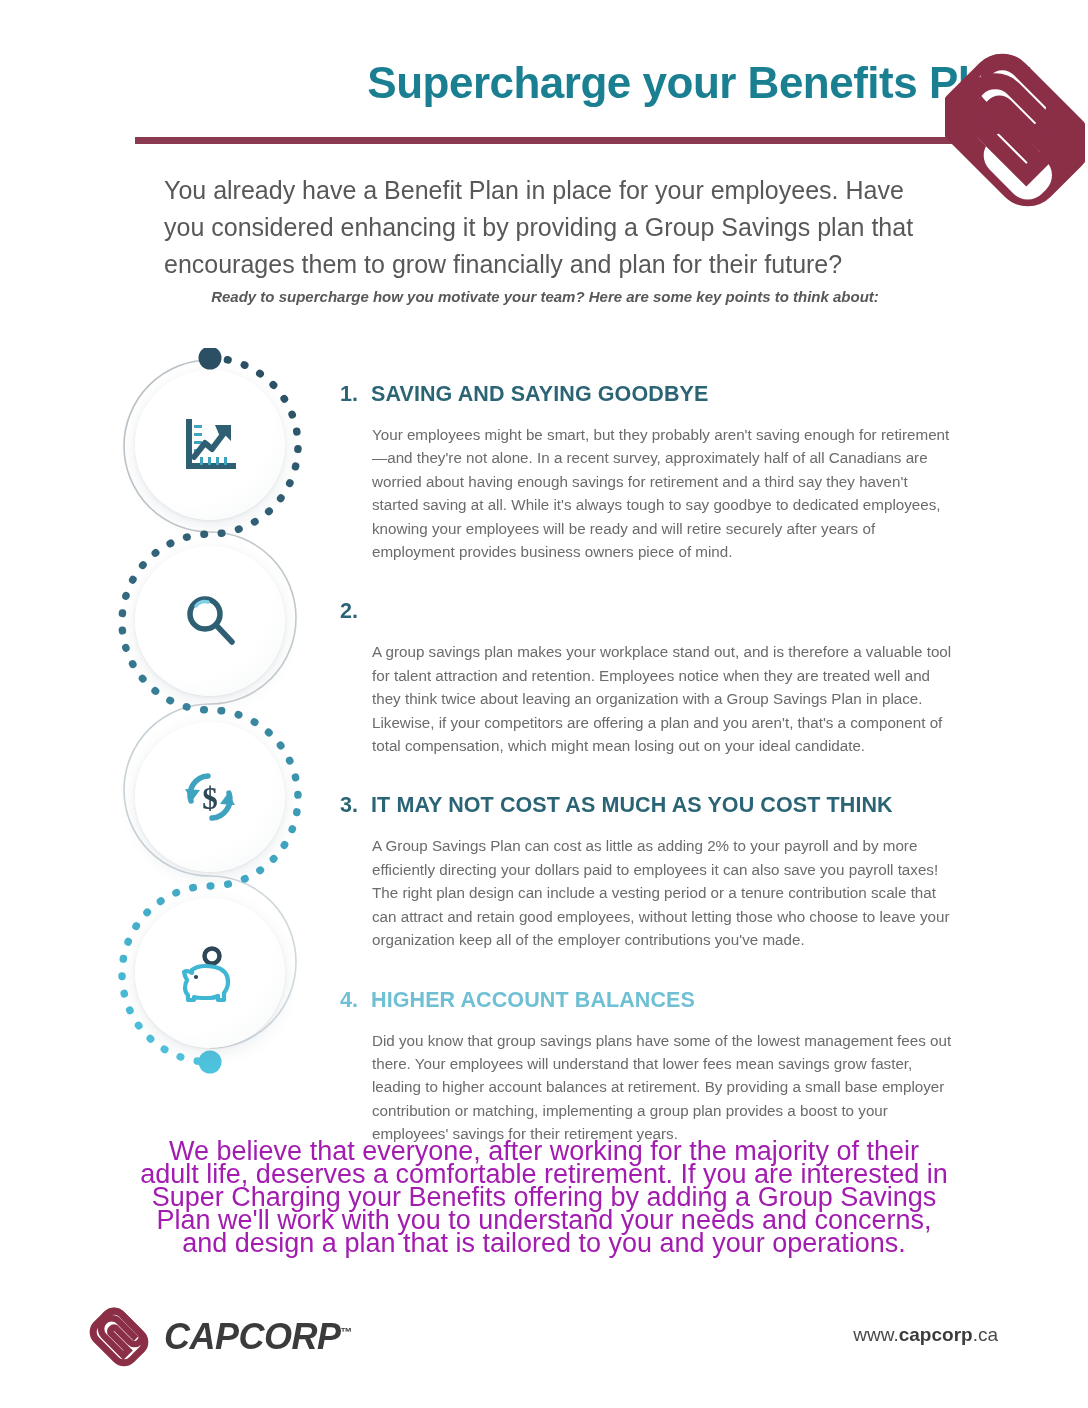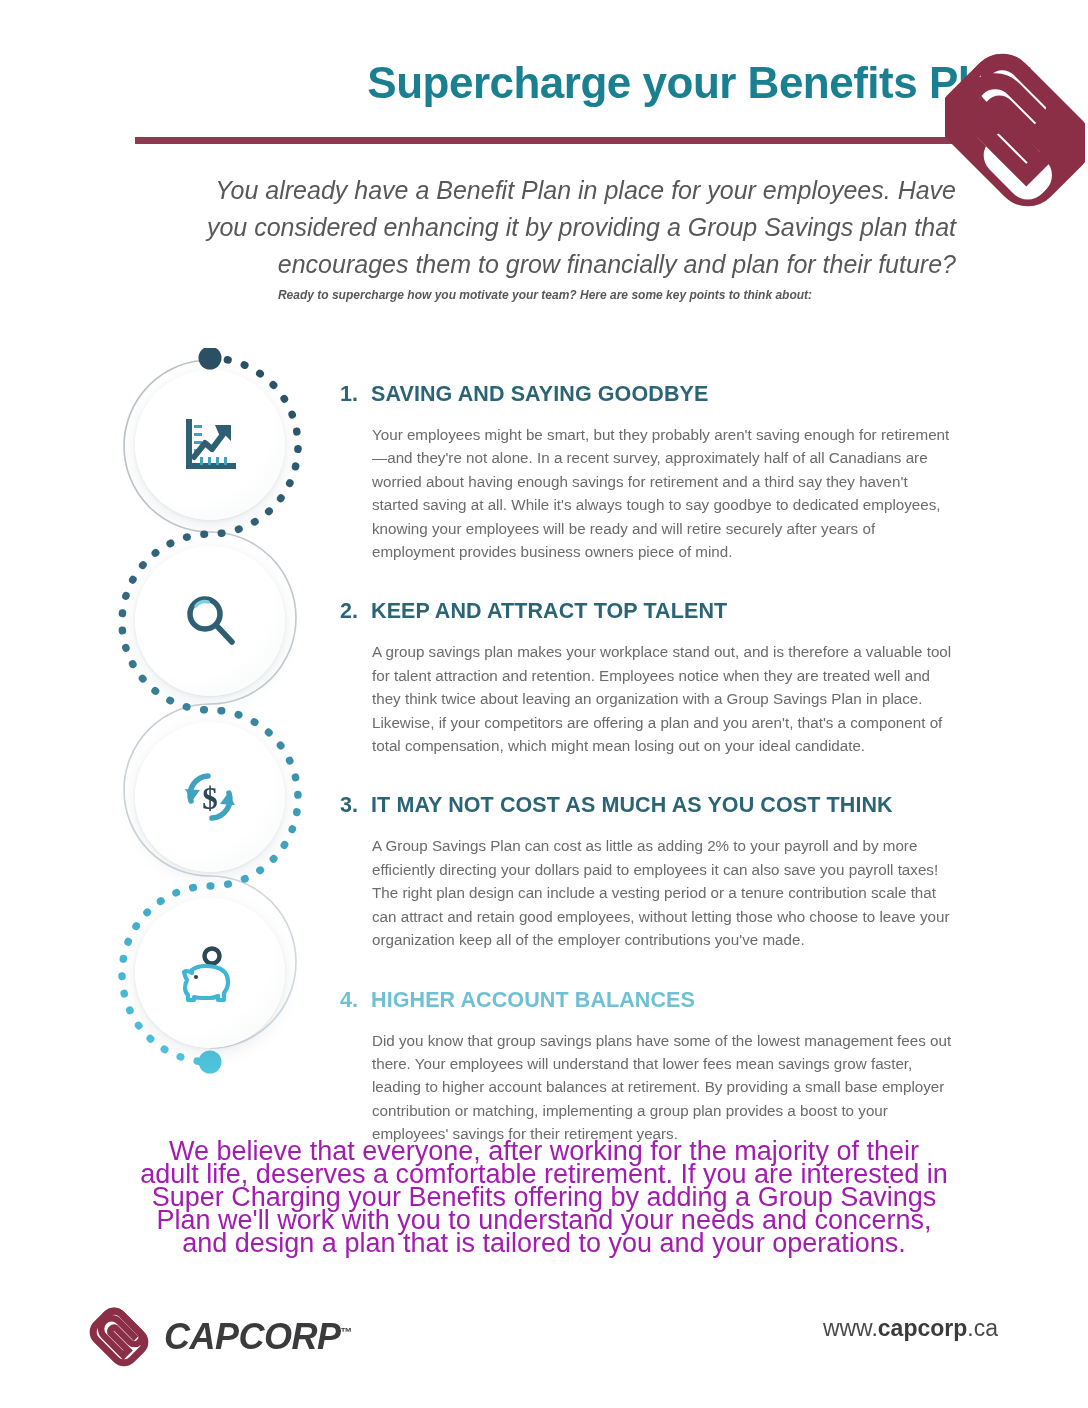--- a/index.html
+++ b/index.html
@@ -23,30 +23,29 @@
     position:absolute;left:135px;top:137px;
     width:820px;height:7px;background:#8b3a50;
   }
   .brandmark{
     position:absolute;left:945px;top:38px;width:140px;height:180px;
   }
 
   
   .lede{
     position:absolute;left:164px;top:172px;width:760px;
-    text-align:right;
+    text-align:left;
     font-size:25px;line-height:37px;
-    font-style:italic;font-weight:300;
+    font-weight:300;
     color:#58585a;
-    margin-left:32px;
   }
   .kicker{
     position:absolute;left:150px;top:288px;width:790px;
     text-align:center;
-    font-size:12px;font-style:italic;font-weight:bold;
+    font-size:15px;font-style:italic;font-weight:bold;
     color:#58585a;
   }
 
   
   .timeline{position:absolute;left:110px;top:348px;width:230px;height:760px;}
   .tl-svg{position:absolute;left:0;top:0;}
   .node{
     position:absolute;width:150px;height:150px;border-radius:50%;
     background:radial-gradient(circle at 38% 34%,#ffffff 0%,#ffffff 58%,#f4f6f7 100%);
     box-shadow:0 5px 16px rgba(90,110,125,.13), 0 1px 3px rgba(90,110,125,.10);
@@ -86,22 +85,22 @@
   
   .footer{position:absolute;left:0;top:1300px;width:1088px;height:90px;}
   .logo-wrap{position:absolute;left:88px;top:4px;display:flex;align-items:center;gap:14px;}
   .logo-mark{width:62px;height:66px;}
   .logo-word{
     font-size:36px;font-weight:bold;font-style:italic;
     color:#3b3b3d;letter-spacing:-0.5px;position:relative;
   }
   .logo-tm{font-size:12px;vertical-align:super;font-style:normal;font-weight:bold;}
   .weburl{
-    position:absolute;right:90px;top:15px;
-    font-size:23px;color:#4a4a4c;font-weight:300;
+    position:absolute;right:90px;top:24px;
+    font-size:19px;color:#4a4a4c;font-weight:300;
   }
   .weburl b{font-weight:bold;color:#3b3b3d;}
 </style>
 </head>
 <body>
 
 <div class="page">
 
   <div class="title">Supercharge your Benefits Plan!</div>
 
@@ -221,21 +220,20 @@
         <span class="sec-title">SAVING AND SAYING GOODBYE</span>
       </div>
       <p class="sec-body">Your employees might be smart, but they probably aren't saving enough for retirement—and they're not alone. In a recent survey, approximately half of all Canadians are worried about having enough savings for retirement and a third say they haven't started saving at all. While it's always tough to say goodbye to dedicated employees, knowing your employees will be ready and will retire securely after years of employment provides business owners piece of mind.</p>
     </div>
 
     <div class="gap1"></div>
 
     <div class="sec s2">
       <div class="sec-head">
         <span class="sec-num">2.</span>
-        <span class="sec-title">KEEP AND ATTRACT TOP TALENT</span>
       </div>
       <p class="sec-body">A group savings plan makes your workplace stand out, and is therefore a valuable tool for talent attraction and retention. Employees notice when they are treated well and they think twice about leaving an organization with a Group Savings Plan in place. Likewise, if your competitors are offering a plan and you aren't, that's a component of total compensation, which might mean losing out on your ideal candidate.</p>
     </div>
 
     <div class="gap2"></div>
 
     <div class="sec s3">
       <div class="sec-head">
         <span class="sec-num">3.</span>
         <span class="sec-title">IT MAY NOT COST AS MUCH AS YOU COST THINK</span>

